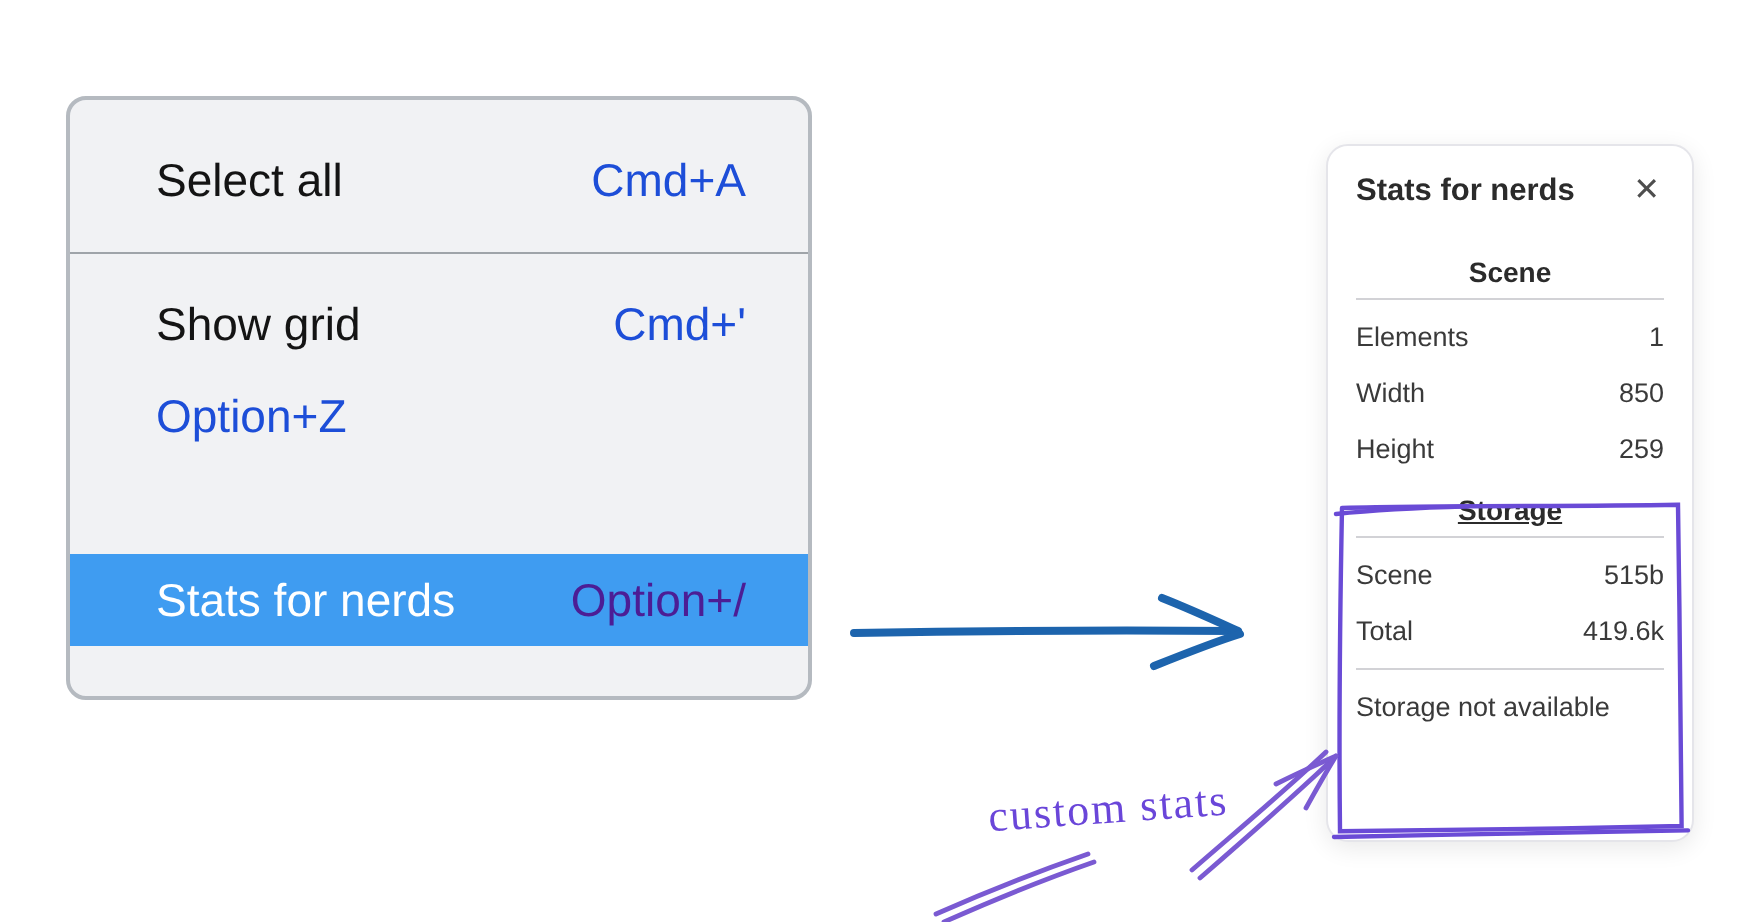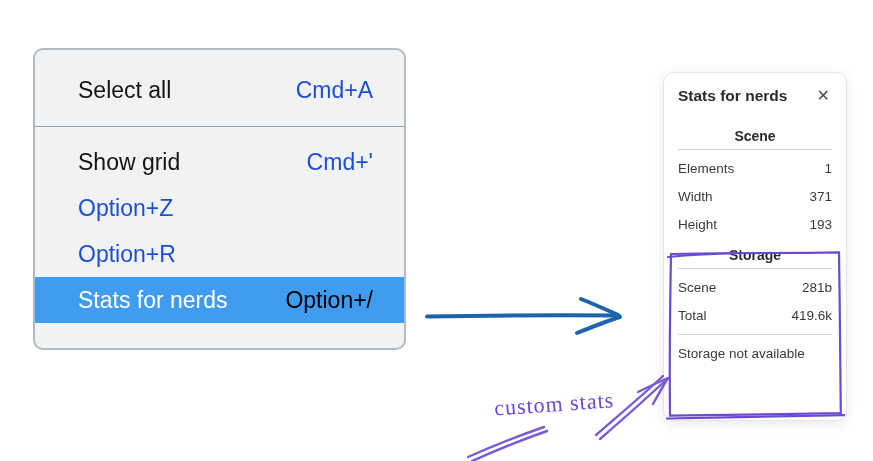--- a/index.html
+++ b/index.html
@@ -18,36 +18,36 @@
   .menu-divider{border-top:1.5px solid #9fa4a9;}
   .menu-sec-main{padding:12px 0 0;}
   .menu-item{
     height:46px;display:flex;align-items:center;justify-content:space-between;
     padding:0 31px 0 43px;font-size:23px;cursor:default;
   }
   .menu-item .lbl{color:#141414;}
   .menu-item .sc{color:#1d4ed8;}
   .menu-item.hl{background:#3f9cf1;}
   .menu-item.hl .lbl{color:#ffffff;}
-  .menu-item.hl .sc{color:#000000;}
+  .menu-item.hl .sc{color:#4c1d95;}
 
   
   .panel{
     position:absolute;left:663px;top:72px;width:184px;height:349px;
     background:#ffffff;border:1px solid #e5e5ea;border-radius:11px;
     box-shadow:0 3px 12px rgba(0,0,0,.09);
     box-sizing:border-box;padding:13px 14px 0;
     font-size:13.5px;color:#3a3a3a;
   }
   .sp-header{display:flex;justify-content:space-between;align-items:center;height:20px;}
   .sp-title{font-weight:bold;font-size:15.5px;color:#2b2b2b;}
   .sp-close{font-size:16px;color:#4e4e4e;line-height:1;cursor:pointer;padding:2px;}
   .sp-heading{text-align:center;font-weight:bold;font-size:14px;color:#2b2b2b;}
   .sp-heading.scene{margin-top:22px;}
-  .sp-heading.storage{margin-top:9px;}
+  .sp-heading.storage{margin-top:9px;text-decoration:underline;}
   .sp-heading.version{margin-top:7px;}
   .sp-div{border:none;border-top:1px solid #d2d2d6;margin:5px 0 4px;}
   .sp-row{display:flex;justify-content:space-between;align-items:center;height:28px;gap:11px;}
   .sp-note{height:28px;display:flex;align-items:center;}
 
   
   .anno{position:absolute;pointer-events:none;}
   .custom-stats{
     position:absolute;left:494px;top:390px;width:160px;
     font-family:cursive;
@@ -70,21 +70,20 @@
     <div class="menu-divider"></div>
     <div class="menu-sec-main">
       <div class="menu-item">
         <span class="lbl">Show grid</span>
         <span class="sc">Cmd+'</span>
       </div>
       <div class="menu-item">
         <span class="sc">Option+Z</span>
       </div>
       <div class="menu-item">
-        <span class="sc">Option+R</span>
       </div>
       <div class="menu-item hl">
         <span class="lbl">Stats for nerds</span>
         <span class="sc">Option+/</span>
       </div>
     </div>
   </div>
 
   <svg class="anno" style="left:415px;top:290px;" width="215" height="52" viewBox="0 0 215 52">
     <g stroke="#1d64ad" stroke-width="4" fill="none" stroke-linecap="round">
@@ -101,32 +100,32 @@
     </div>
 
     <div class="sp-heading scene">Scene</div>
     <hr class="sp-div">
     <div class="sp-row">
       <span>Elements</span>
       <span>1</span>
     </div>
     <div class="sp-row">
       <span>Width</span>
-      <span>371</span>
+      <span>850</span>
     </div>
     <div class="sp-row">
       <span>Height</span>
-      <span>193</span>
+      <span>259</span>
     </div>
 
     <div class="sp-heading storage">Storage</div>
     <hr class="sp-div">
     <div class="sp-row">
       <span>Scene</span>
-      <span>281b</span>
+      <span>515b</span>
     </div>
     <div class="sp-row">
       <span>Total</span>
       <span>419.6k</span>
     </div>
 
     <hr class="sp-div">
     <div class="sp-note">Storage not available</div>
   </div>
 

